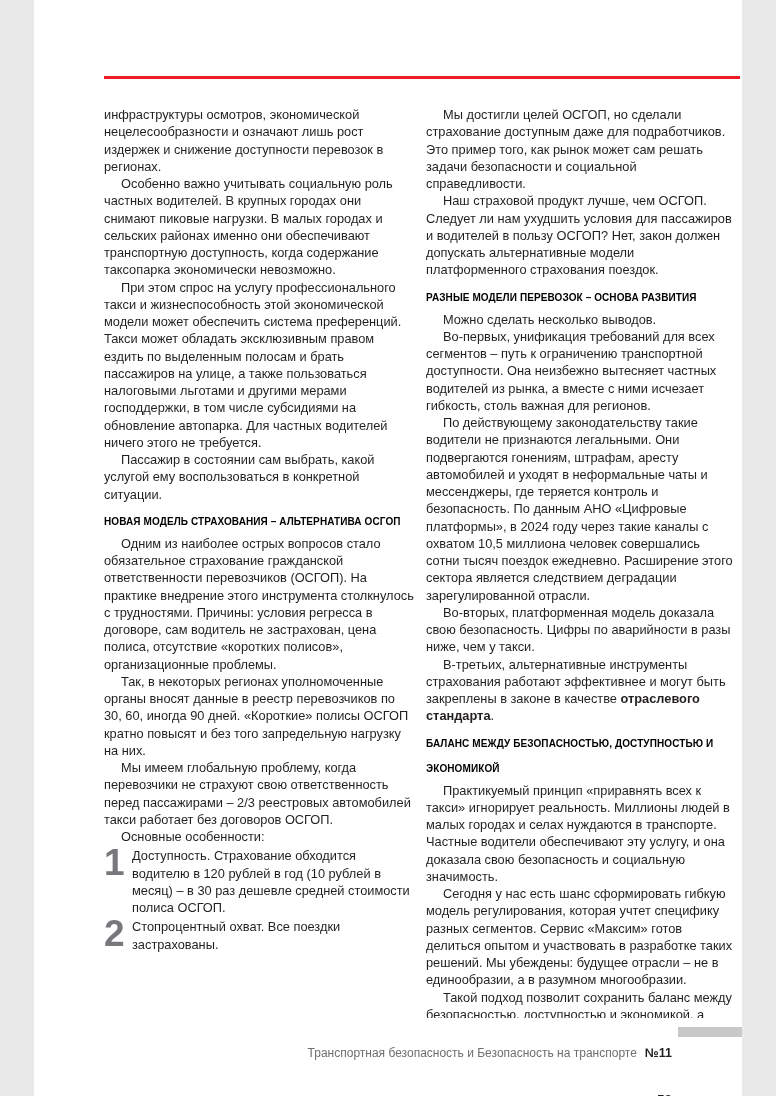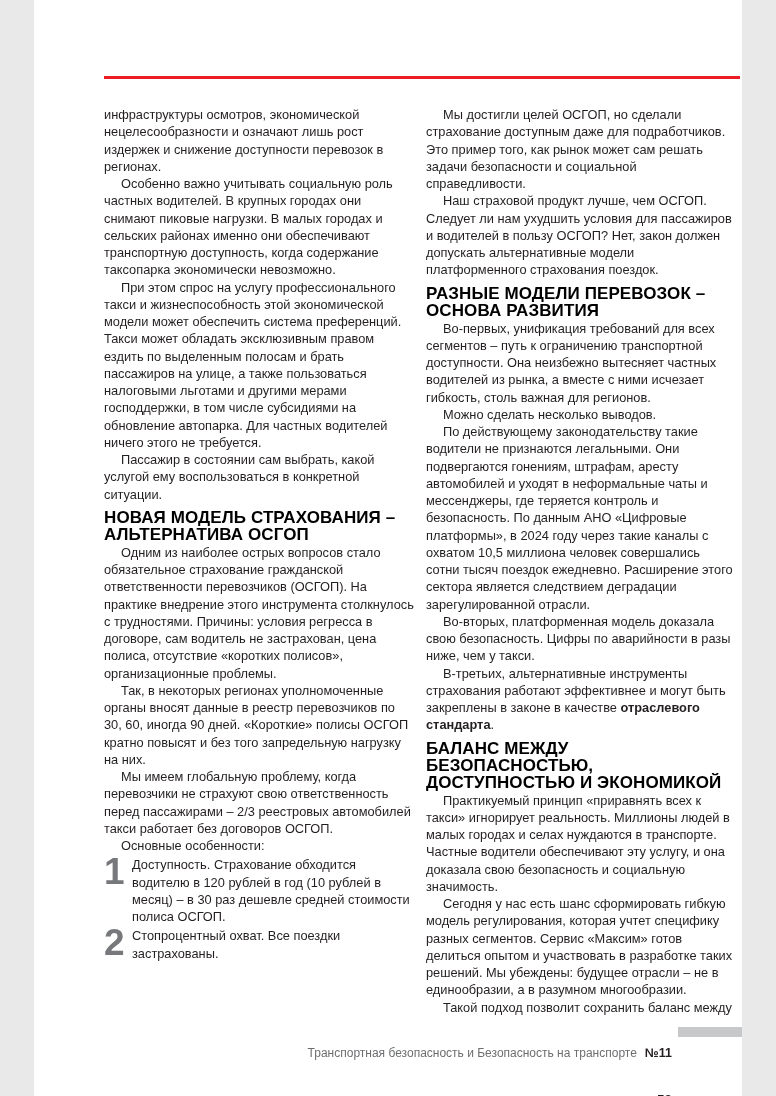--- a/index.html
+++ b/index.html
@@ -32,22 +32,22 @@
   }
   .column.left  { left: 70px;  width: 312px; }
   .column.right { left: 392px; width: 310px; }
 
   p.body-p { margin: 0; text-indent: 17px; }
   p.body-p.no-indent { text-indent: 0; }
   p.with-marker { position: relative; }
   .bold { font-weight: 700; }
 
   h2.section-heading {
-    font-size: 17px;
-    line-height: 17px;
+    font-size: 10px;
+    line-height: 25px;
     margin: 6px 0 1px 0;
     font-weight: 700;
     color: #000000;
     letter-spacing: 0.1px;
   }
 
   .num-list { margin-top: 2px; }
   .num-item { display: flex; margin: 0 0 2px 0; }
   .num-digit {
     flex: 0 0 28px;
@@ -116,22 +116,22 @@
         <div class="num-item">
           <span class="num-digit">2</span>
           <div class="num-text">Стопроцентный охват. Все поездки застрахованы.</div>
         </div>
       </div>
     </div>
   <div class="column right">
       <p class="body-p"><span>Мы достигли целей ОСГОП, но сделали страхование доступным даже для подработчиков. Это пример того, как рынок может сам решать задачи безопасности и социальной справедливости.</span></p>
       <p class="body-p"><span>Наш страховой продукт лучше, чем ОСГОП. Следует ли нам ухудшить условия для пассажиров и водителей в пользу ОСГОП? Нет, закон должен допускать альтернативные модели платформенного страхования поездок.</span></p>
       <h2 class="section-heading">РАЗНЫЕ МОДЕЛИ ПЕРЕВОЗОК – ОСНОВА РАЗВИТИЯ</h2>
+      <p class="body-p"><span>Можно сделать несколько выводов.</span></p>
       <p class="body-p"><span>Во-первых, унификация требований для всех сегментов – путь к ограничению транспортной доступности. Она неизбежно вытесняет частных водителей из рынка, а вместе с ними исчезает гибкость, столь важная для регионов.</span></p>
-      <p class="body-p"><span>Можно сделать несколько выводов.</span></p>
       <p class="body-p"><span>По действующему законодательству такие водители не признаются легальными. Они подвергаются гонениям, штрафам, аресту автомобилей и уходят в неформальные чаты и мессенджеры, где теряется контроль и безопасность. По данным АНО «Цифровые платформы», в 2024 году через такие каналы с охватом 10,5 миллиона человек совершались сотни тысяч поездок ежедневно. Расширение этого сектора является следствием деградации зарегулированной отрасли.</span></p>
       <p class="body-p"><span>Во-вторых, платформенная модель доказала свою безопасность. Цифры по аварийности в разы ниже, чем у такси.</span></p>
       <p class="body-p"><span>В-третьих, альтернативные инструменты страхования работают эффективнее и могут быть закреплены в законе в качестве </span><span class="bold">отраслевого стандарта</span><span>.</span></p>
       <h2 class="section-heading">БАЛАНС МЕЖДУ БЕЗОПАСНОСТЬЮ, ДОСТУПНОСТЬЮ И ЭКОНОМИКОЙ</h2>
       <p class="body-p"><span>Практикуемый принцип «приравнять всех к такси» игнорирует реальность. Миллионы людей в малых городах и селах нуждаются в транспорте. Частные водители обеспечивают эту услугу, и она доказала свою безопасность и социальную значимость.</span></p>
       <p class="body-p"><span>Сегодня у нас есть шанс сформировать гибкую модель регулирования, которая учтет специфику разных сегментов. Сервис «Максим» готов делиться опытом и участвовать в разработке таких решений. Мы убеждены: будущее отрасли – не в единообразии, а в разумном многообразии.</span></p>
       <p class="body-p with-marker"><span>Такой подход позволит сохранить баланс между безопасностью, доступностью и экономикой, а также задействовать ресурсы платформ и граждан без чрезмерной нагрузки на бюджет и инфраструктуру.</span></p>
     </div>
 
   <div class="footer-bar"></div>

